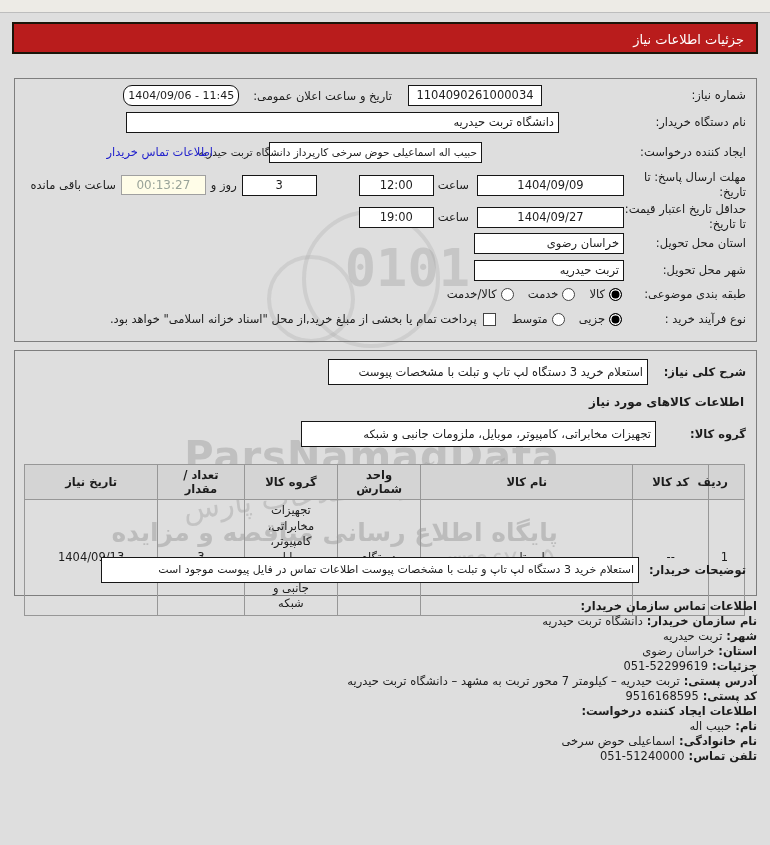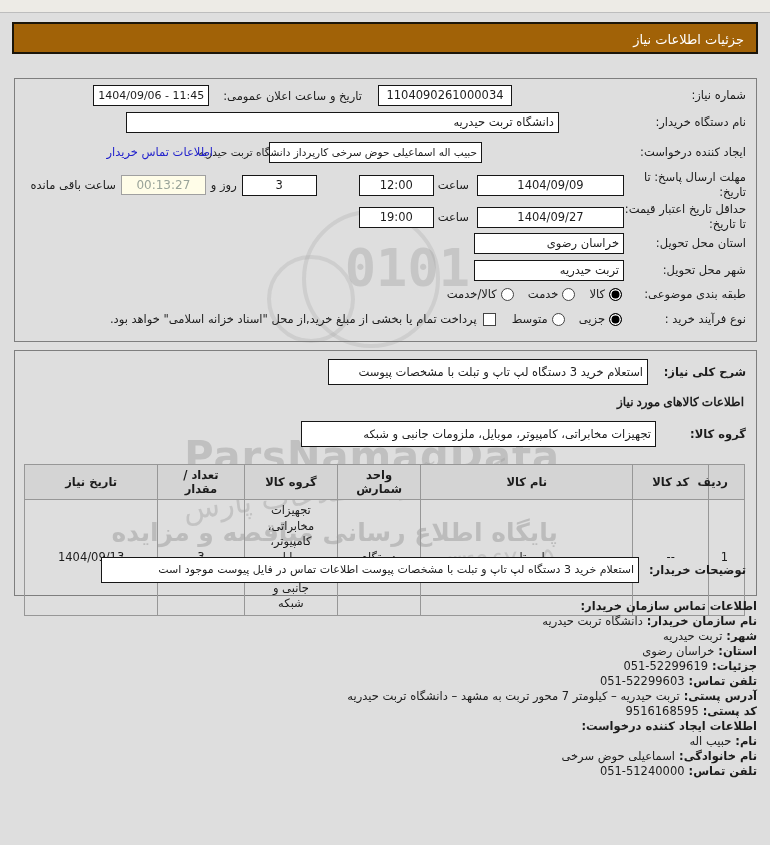--- a/index.html
+++ b/index.html
@@ -10,21 +10,21 @@
     color:#1c1c1c;
     direction:rtl;
   }
   .page{position:relative;width:770px;height:845px;}
   .topstrip{
     position:absolute;top:0;left:0;right:0;height:12px;
     background:#edebe6;border-bottom:1px solid #bdbdbd;
   }
   .titlebar{
     position:absolute;top:22px;left:12px;right:12px;height:32px;
-    background:#a16207;border:2px solid #1b1509;
+    background:#b91c1c;border:2px solid #1b1509;
     color:#ffffff;font-size:13px;line-height:32px;
     padding-right:12px;box-sizing:border-box;
     z-index:3;
   }
   .panel{
     position:absolute;left:14px;right:13px;
     border:1px solid #7e7e7e;
     box-sizing:border-box;z-index:2;
   }
   .p1{top:78px;height:264px;}
@@ -54,21 +54,21 @@
   .link{color:#2222cc;text-decoration:none;font-size:11.5px;flex:none;cursor:pointer;}
   .radio{
     flex:none;width:13px;height:13px;border-radius:50%;
     border:1px solid #444;background:#fff;box-sizing:border-box;
   }
   .radio.sel{background:#000;box-shadow:inset 0 0 0 1.5px #fff;border-color:#000;}
   .checkbox{
     flex:none;width:13px;height:13px;
     border:1px solid #444;background:#fff;box-sizing:border-box;
   }
-  .heading{position:absolute;right:12px;font-weight:bold;font-size:12px;font-family:Liberation Serif, serif;}
+  .heading{position:absolute;right:12px;font-weight:bold;font-size:12px;}
   table.goods{
     position:absolute;top:113px;right:11px;left:9px;
     border-collapse:collapse;table-layout:fixed;width:calc(100% - 20px);
     font-size:11.5px;
   }
   table.goods th,table.goods td{
     border:1px solid #979797;text-align:center;vertical-align:middle;
     padding:3px 16px;
   }
   table.goods th{background:#d4d4d4;font-weight:bold;height:20px;}
@@ -105,23 +105,23 @@
   <div class="wm wm-digits">0101</div>
   <div class="wm wm-brand">ParsNamadData</div>
   <div class="wm wm-center">مرکز فرآوری اطلاعات پارس</div>
   <div class="wm wm-tag">پایگاه اطلاع رسانی مناقصه و مزایده</div>
   <div class="wm wm-phone">۰۲۱-۸۸۳۴۹۶۷۰-۵</div>
 
   <div class="panel p1">
 
     <div class="row" style="top:6px;">
       <div class="lbl">شماره نیاز:</div>
-      <div class="ibox center ltrbox" style="width:134px;margin-right:112px;">1104090261000034</div>
+      <div class="ibox center ltrbox" style="width:134px;margin-right:82px;">1104090261000034</div>
       <div class="txt" style="margin-right:16px;">تاریخ و ساعت اعلان عمومی:</div>
-      <div class="ibox center ltrbox" style="width:116px;margin-right:14px;font-size:11px;">1404/09/06 - 11:45</div>
+      <div class="ibox center ltrbox" style="width:116px;margin-right:14px;font-size:11px;border-radius:9px;">1404/09/06 - 11:45</div>
     </div>
 
     <div class="row" style="top:33px;">
       <div class="lbl">نام دستگاه خریدار:</div>
       <div class="ibox" style="width:433px;margin-right:65px;">دانشگاه تربت حیدریه</div>
     </div>
 
     <div class="row" style="top:58px;height:30px;">
       <div class="lbl">ایجاد کننده درخواست:</div>
       <div class="ibox" style="width:213px;margin-right:142px;font-size:10.5px;overflow:visible;">حبیب اله اسماعیلی حوض سرخی کارپرداز دانشگاه تربت حیدریه</div>
@@ -232,21 +232,20 @@
     </div>
 
   </div>
 
   <div class="contact">
     <div class="cline"><b>اطلاعات تماس سازمان خریدار:</b></div>
     <div class="cline"><b>نام سازمان خریدار:</b><span>دانشگاه تربت حیدریه</span></div>
     <div class="cline"><b>شهر:</b><span>تربت حیدریه</span></div>
     <div class="cline"><b>استان:</b><span>خراسان رضوی</span></div>
     <div class="cline"><b>جزئیات:</b><span>52299619-051</span></div>
-    <div class="cline"><b>تلفن تماس:</b><span>52299603-051</span></div>
     <div class="cline"><b>آدرس پستی:</b><span>تربت حیدریه – کیلومتر 7 محور تربت به مشهد – دانشگاه تربت حیدریه</span></div>
     <div class="cline"><b>کد پستی:</b><span>9516168595</span></div>
     <div class="cline"><b>اطلاعات ایجاد کننده درخواست:</b></div>
     <div class="cline"><b>نام:</b><span>حبیب اله</span></div>
     <div class="cline"><b>نام خانوادگی:</b><span>اسماعیلی حوض سرخی</span></div>
     <div class="cline"><b>تلفن تماس:</b><span>51240000-051</span></div>
   </div>
 
 </div>
 

